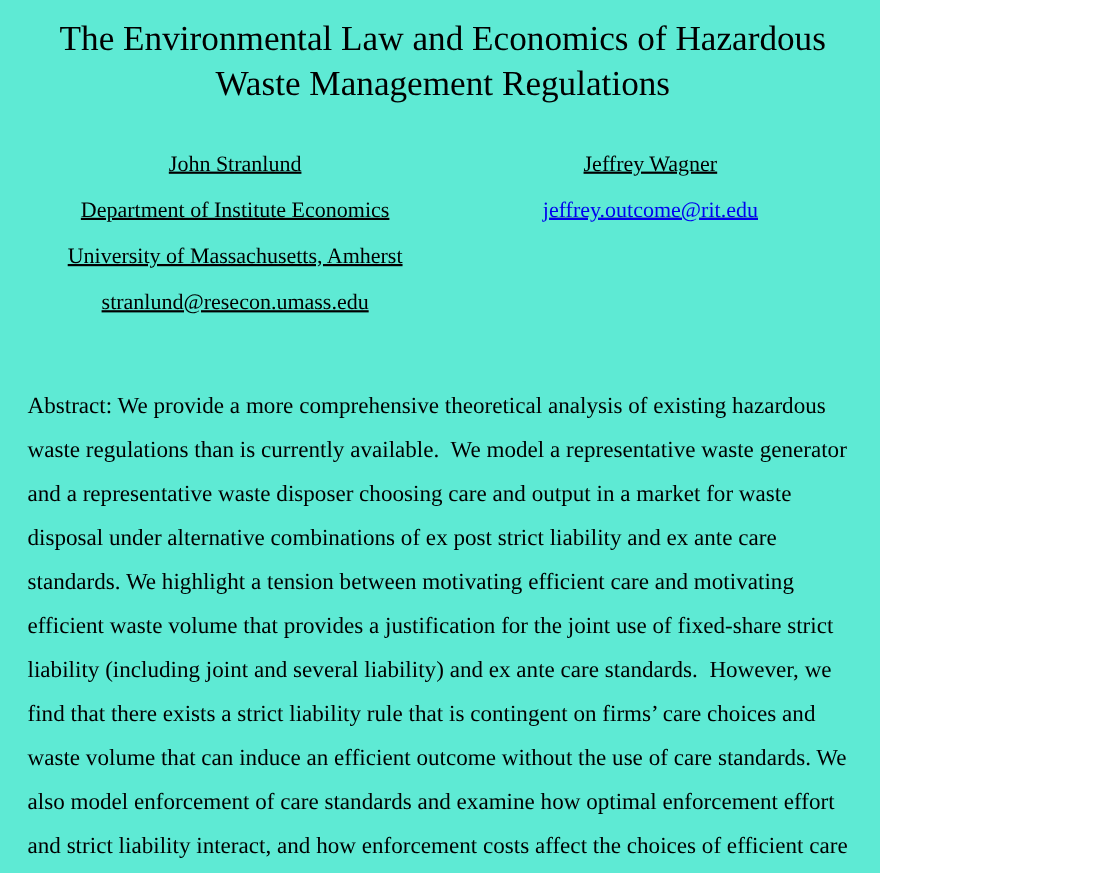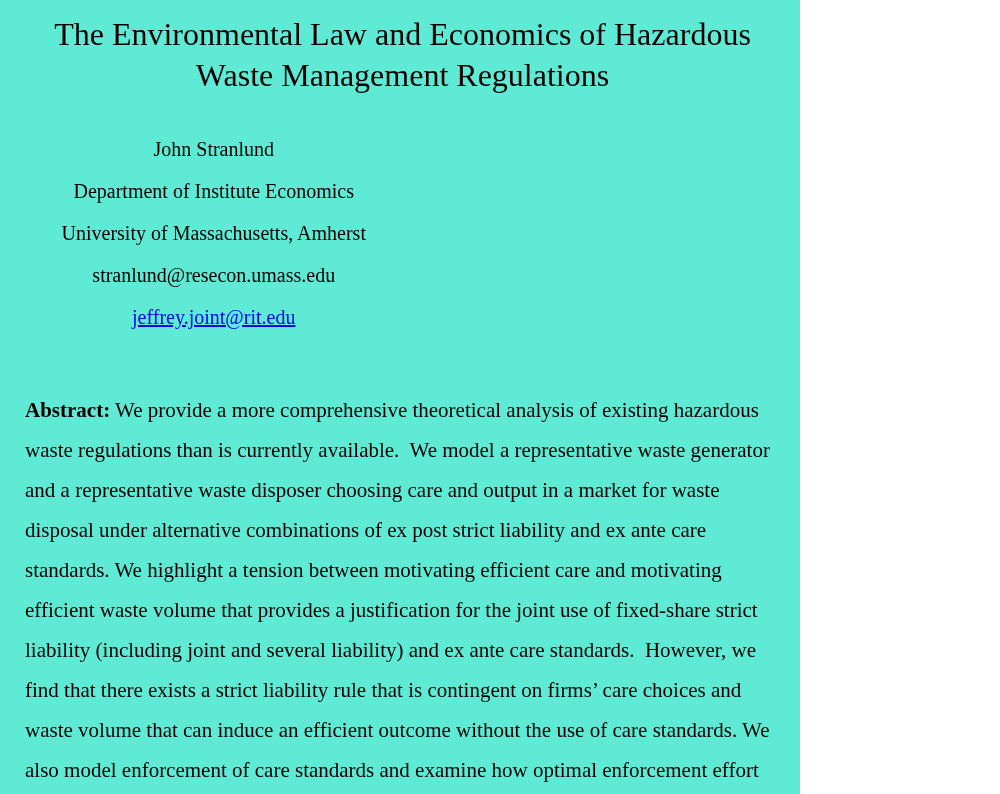--- a/index.html
+++ b/index.html
@@ -18,22 +18,23 @@
   .title {
     font-size: 32px;
     font-weight: normal;
     text-align: center;
     line-height: 41px;
     max-width: 910px;
     margin: 2px auto 0 auto;
   }
   .authors {
     display: flex;
-    flex-direction: column;
+    flex-direction: row;
     margin-top: 32px;
+    text-decoration: underline;
   }
   .author-block {
     width: 50%;
     text-align: center;
     font-size: 20px;
     line-height: 42px;
   }
   .author-block .author-line {
     display: block;
   }
@@ -42,21 +43,21 @@
     cursor: pointer;
   }
   .abstract {
     margin-top: 52px;
     font-size: 21px;
     line-height: 40px;
     text-align: left;
     padding-right: 2px;
   }
   .abstract .abstract-label {
-    font-weight: bold;
+    font-weight: normal;
   }
   .abstract .abstract-text {
     white-space: pre-wrap;
     text-align: center;
   }
 </style>
 </head>
 <body>
 
 <div class="page">
@@ -66,20 +67,21 @@
   <div class="authors">
 
     <div class="author-block">
       <span class="author-line">John Stranlund</span>
       <span class="author-line">Department of Institute Economics</span>
       <span class="author-line">University of Massachusetts, Amherst</span>
       <span class="author-line">stranlund@resecon.umass.edu</span>
     </div>
 
     <div class="author-block">
-      <span class="author-line"><a class="email-link" style="color: rgb(0, 0, 238);">jeffrey.joint@rit.edu</a></span>
+      <span class="author-line">Jeffrey Wagner</span>
+      <span class="author-line"><a class="email-link" style="color: rgb(0, 0, 238);">jeffrey.outcome@rit.edu</a></span>
     </div>
 
   </div>
 
   <p class="abstract"><span class="abstract-label">Abstract:</span> <span class="abstract-text">We provide a more comprehensive theoretical analysis of existing hazardous waste regulations than is currently available.  We model a representative waste generator and a representative waste disposer choosing care and output in a market for waste disposal under alternative combinations of ex post strict liability and ex ante care standards. We highlight a tension between motivating efficient care and motivating efficient waste volume that provides a justification for the joint use of fixed-share strict liability (including joint and several liability) and ex ante care standards.  However, we find that there exists a strict liability rule that is contingent on firms’ care choices and waste volume that can induce an efficient outcome without the use of care standards. We also model enforcement of care standards and examine how optimal enforcement effort and strict liability interact, and how enforcement costs affect the choices of efficient care standards and liability shares.</span></p>
 
 </div>
 
 </body></html>

